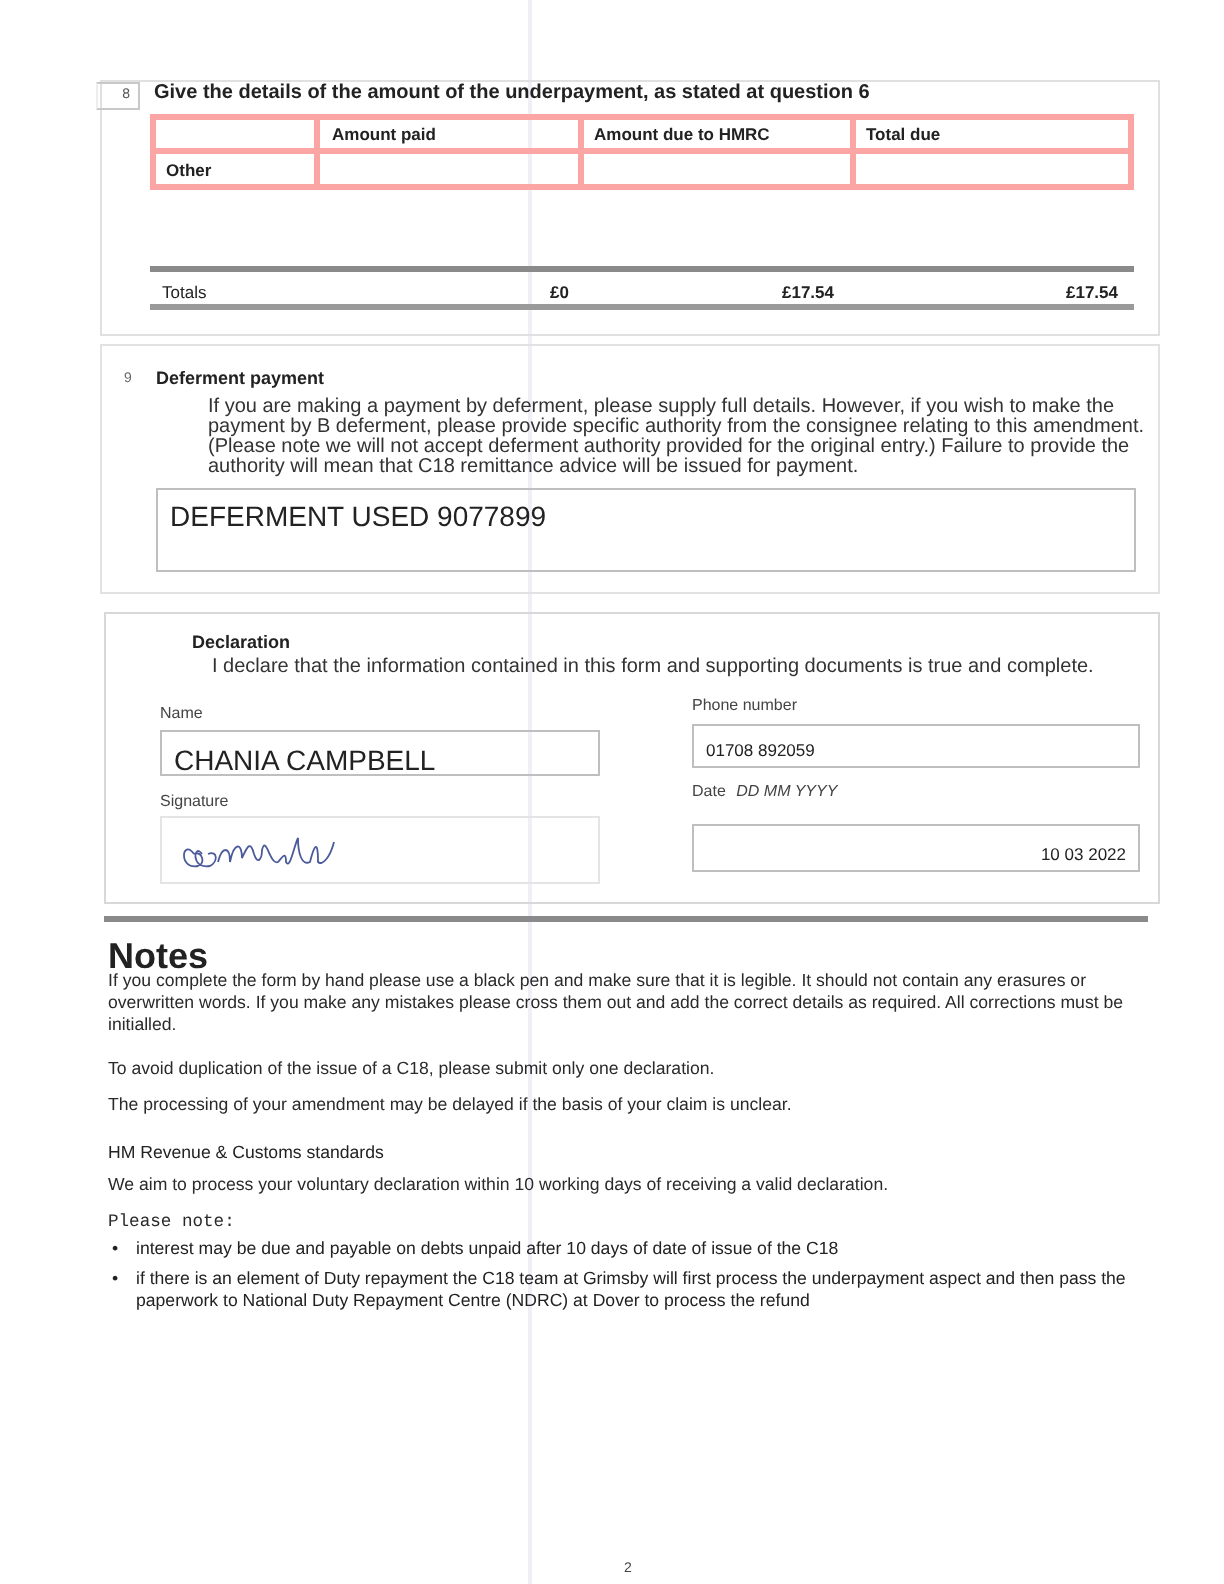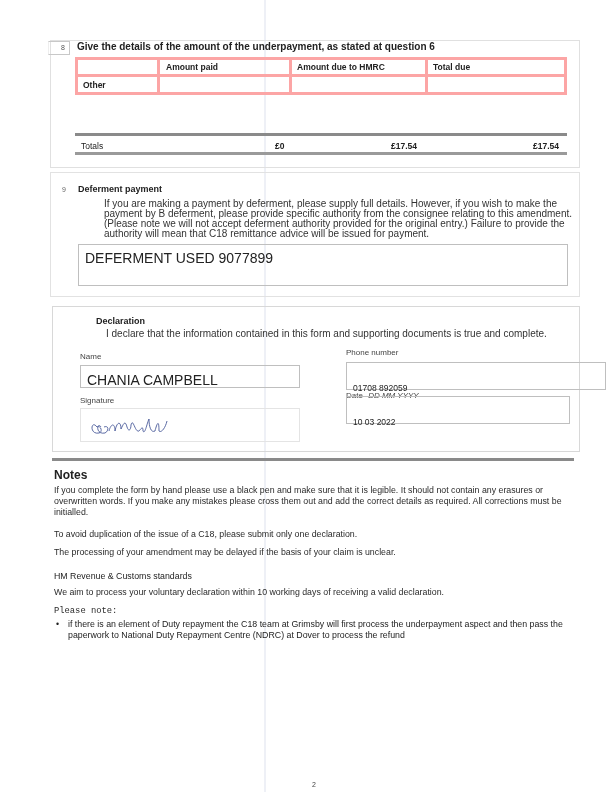--- a/index.html
+++ b/index.html
@@ -21,21 +21,21 @@
     .totals-row span { position: absolute; top: 5px; }
 
     
     .sub-title { font-size: 9px; font-weight: bold; }
     .para { font-size: 10px; line-height: 10px; color: #333; margin-left: 26px; }
     .field { position: absolute; border: 1px solid #bfbfbf; font-size: 14px; padding: 6px 6px; color: #222; }
     .lbl-sm { font-size: 8px; color: #444; }
 
     
     .rule-thick { position: absolute; height: 3px; background: #8a8a8a; }
-    .notes-h { font-size: 12px; font-weight: bold; }
+    .notes-h { font-size: 18px; font-weight: bold; }
     .n-para { font-size: 8.8px; line-height: 11px; color: #2a2a2a; }
     ul.bullets { list-style: none; }
     ul.bullets li { position: relative; padding-left: 14px; font-size: 8.8px; line-height: 11px; margin-bottom: 4px; }
     ul.bullets li::before { content: "\2022"; position: absolute; left: 2px; top: 0; }
   </style>
 </head>
 <body>
 
 <div class="fold"></div>
 
@@ -78,46 +78,47 @@
 <div class="frame" style="left:52px;top:306px;width:528px;height:146px;border-color:#d8d8d8;"></div>
 <div class="abs sub-title" style="left:80px;top:316px;margin-left:16px;">Declaration</div>
 <div class="abs para" style="left:80px;top:329px;">I declare that the information contained in this form and supporting documents is true and complete.</div>
 
 <div class="abs lbl-sm" style="left:80px;top:352px;">Name</div>
 <div class="field" style="left:80px;top:365px;width:220px;height:23px;">
   <span>CHANIA CAMPBELL</span>
 </div>
 
 <div class="abs lbl-sm" style="left:346px;top:348px;">Phone number</div>
-<div class="field" style="left:346px;top:362px;width:260px;height:22px;font-size:8.5px;padding-top:20px;">
+<div class="field" style="left:346px;top:362px;width:224px;height:22px;font-size:8.5px;padding-top:7px;">
   <span>01708 892059</span>
 </div>
 
 <div class="abs lbl-sm" style="left:80px;top:396px;">Signature</div>
 <div class="field" style="left:80px;top:408px;width:220px;height:34px;border-color:#e4e4e4;padding:4px 6px;">
   <svg width="110" height="26" viewBox="0 0 110 26">
     <path d="M10 14 C4 6, 2 22, 12 20 C16 19, 14 12, 10 14 M14 14 C10 8, 8 22, 18 20 C22 18, 22 12, 17 14 M22 18 C24 10, 28 10, 28 18 C30 8, 34 8, 34 16 C36 12, 38 6, 40 14 C42 20, 44 16, 44 12 C46 4, 48 20, 52 18 C54 16, 56 12, 56 18 C58 22, 60 10, 62 6 C62 14, 64 20, 68 18 C70 10, 72 6, 72 18 C74 20, 78 16, 80 8" fill="none" stroke="#4a5a9a" stroke-width="0.9"></path>
   </svg>
 </div>
 
 <div class="abs lbl-sm" style="left:346px;top:391px;">
   <span>Date</span>
   <span style="font-style:italic;margin-left:3px;">DD MM YYYY</span>
 </div>
-<div class="field" style="left:346px;top:396px;width:224px;height:24px;font-size:8.5px;padding-top:20px;">
+<div class="field" style="left:346px;top:412px;width:224px;height:24px;font-size:8.5px;padding-top:9px;text-align:right;">
   <span>10 03 2022</span>
 </div>
 
 <div class="rule-thick" style="left:52px;top:458px;width:522px;"></div>
 <div class="abs notes-h" style="left:54px;top:468px;">Notes</div>
 <div class="abs n-para" style="left:54px;top:485px;width:520px;">If you complete the form by hand please use a black pen and make sure that it is legible. It should not contain any erasures or overwritten words. If you make any mistakes please cross them out and add the correct details as required. All corrections must be initialled.</div>
 <div class="abs n-para" style="left:54px;top:529px;width:520px;">To avoid duplication of the issue of a C18, please submit only one declaration.</div>
 <div class="abs n-para" style="left:54px;top:547px;width:520px;">The processing of your amendment may be delayed if the basis of your claim is unclear.</div>
 
 <div class="abs" style="left:54px;top:571px;font-size:8.8px;font-weight:normal;">HM Revenue &amp; Customs standards</div>
 <div class="abs n-para" style="left:54px;top:587px;width:520px;">We aim to process your voluntary declaration within 10 working days of receiving a valid declaration.</div>
 <div class="abs n-para" style="left:54px;top:606px;font-family:Liberation Mono, monospace;">Please note:</div>
 
 <ul class="bullets abs" style="left:54px;top:619px;width:520px;">
+  <li>interest may be due and payable on debts unpaid after 10 days of date of issue of the C18</li>
   <li>if there is an element of Duty repayment the C18 team at Grimsby will first process the underpayment aspect and then pass the paperwork to National Duty Repayment Centre (NDRC) at Dover to process the refund</li>
 </ul>
 
 <div class="abs" style="left:312px;top:781px;font-size:7px;color:#444;">2</div>
 
 </body></html>

